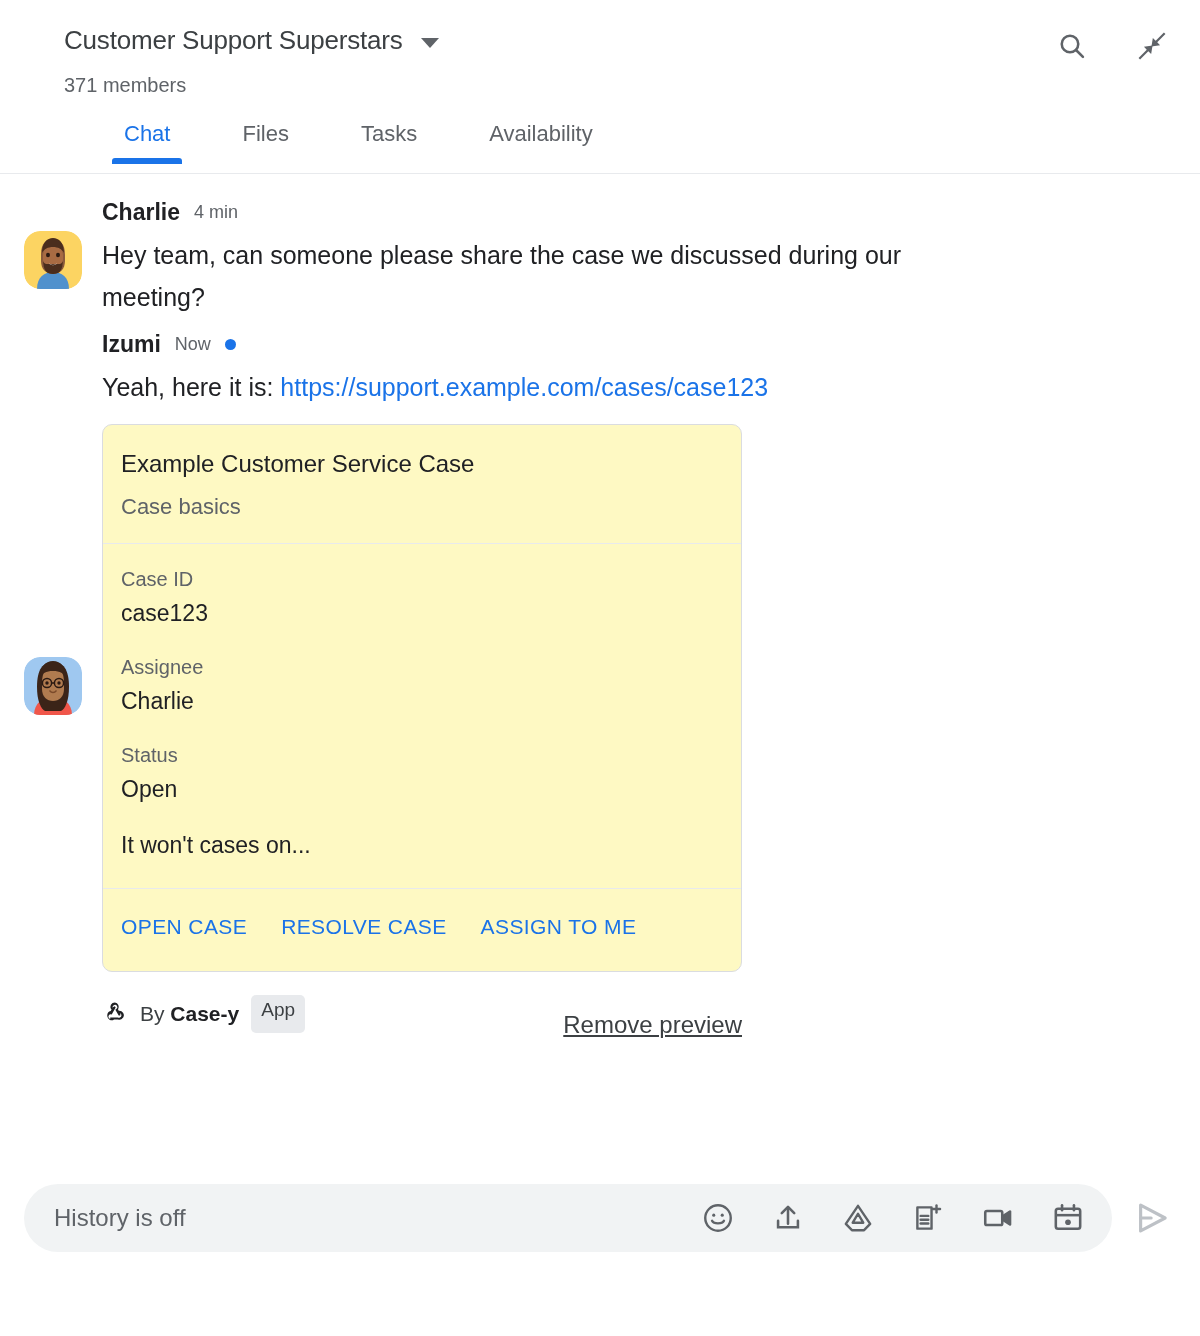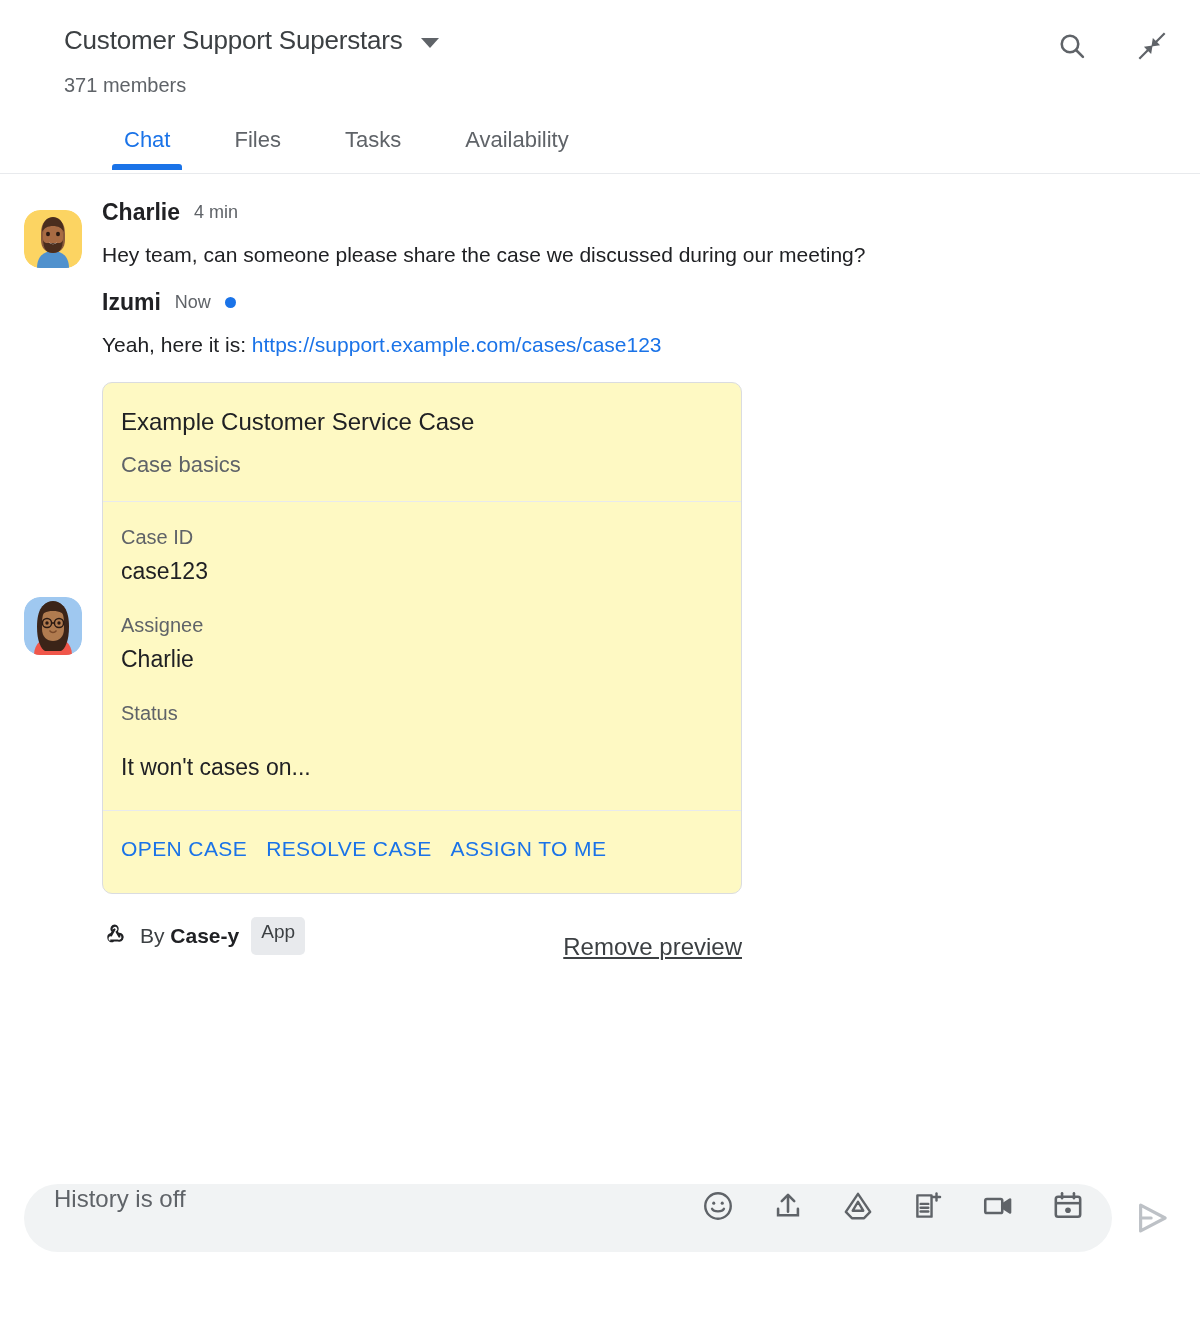--- a/index.html
+++ b/index.html
@@ -53,22 +53,22 @@
   .icon-btn {
     width: 40px; height: 40px;
     display: flex; align-items: center; justify-content: center;
     cursor: pointer;
     color: #5f6368;
   }
 
   
   .tabs {
     display: flex;
-    align-items: center;
-    gap: 8px;
+    align-items: flex-start;
+    gap: 16px;
     padding-left: 96px;
     margin-top: 22px;
     position: relative;
     border-bottom: 1px solid #e8eaed;
     height: 54px;
   }
   .tab {
     position: relative;
     font-size: 22px;
     color: #5f6368;
@@ -122,21 +122,21 @@
     font-size: 18px;
     color: #5f6368;
     line-height: 24px;
   }
   .new-dot {
     width: 11px; height: 11px;
     border-radius: 50%;
     background: #1a73e8;
   }
   .msg-text {
-    font-size: 21px;
+    font-size: 25px;
     color: #202124;
     line-height: 42px;
     max-width: 900px;
   }
   .msg-link { color: #1a73e8; text-decoration: none; cursor: pointer; }
 
   
   .card {
     width: 640px;
     margin-top: 16px;
@@ -167,21 +167,21 @@
     line-height: 26px;
     margin-bottom: 6px;
   }
   .field-value {
     font-size: 23px;
     color: #202124;
     line-height: 30px;
   }
   .card-actions {
     display: flex;
-    gap: 19px;
+    gap: 34px;
     padding: 26px 18px 32px 18px;
   }
   .card-action {
     font-size: 21px;
     font-weight: 500;
     color: #1a73e8;
     letter-spacing: 0.4px;
     cursor: pointer;
   }
 
@@ -221,21 +221,21 @@
     display: flex;
     align-items: center;
     gap: 6px;
   }
   .compose-bar {
     flex: 1;
     background: #f1f3f4;
     border-radius: 34px;
     height: 68px;
     display: flex;
-    align-items: flex-start;
+    align-items: center;
     padding: 0 22px 0 30px;
   }
   .compose-placeholder {
     font-size: 24px;
     color: #5f6368;
     flex: 1;
     line-height: 30px;
   }
   .compose-icons {
     display: flex;
@@ -357,20 +357,21 @@
           <div class="field">
             <div class="field-label">Case ID</div>
             <div class="field-value">case123</div>
           </div>
           <div class="field">
             <div class="field-label">Assignee</div>
             <div class="field-value">Charlie</div>
           </div>
           <div class="field">
             <div class="field-label">Status</div>
+            <div class="field-value">Open</div>
           </div>
           <div class="field">
             <div class="field-value">It won't cases on...</div>
           </div>
         </div>
         <div class="card-divider"></div>
         <div class="card-actions">
           <div class="card-action">OPEN CASE</div>
           <div class="card-action">RESOLVE CASE</div>
           <div class="card-action">ASSIGN TO ME</div>

